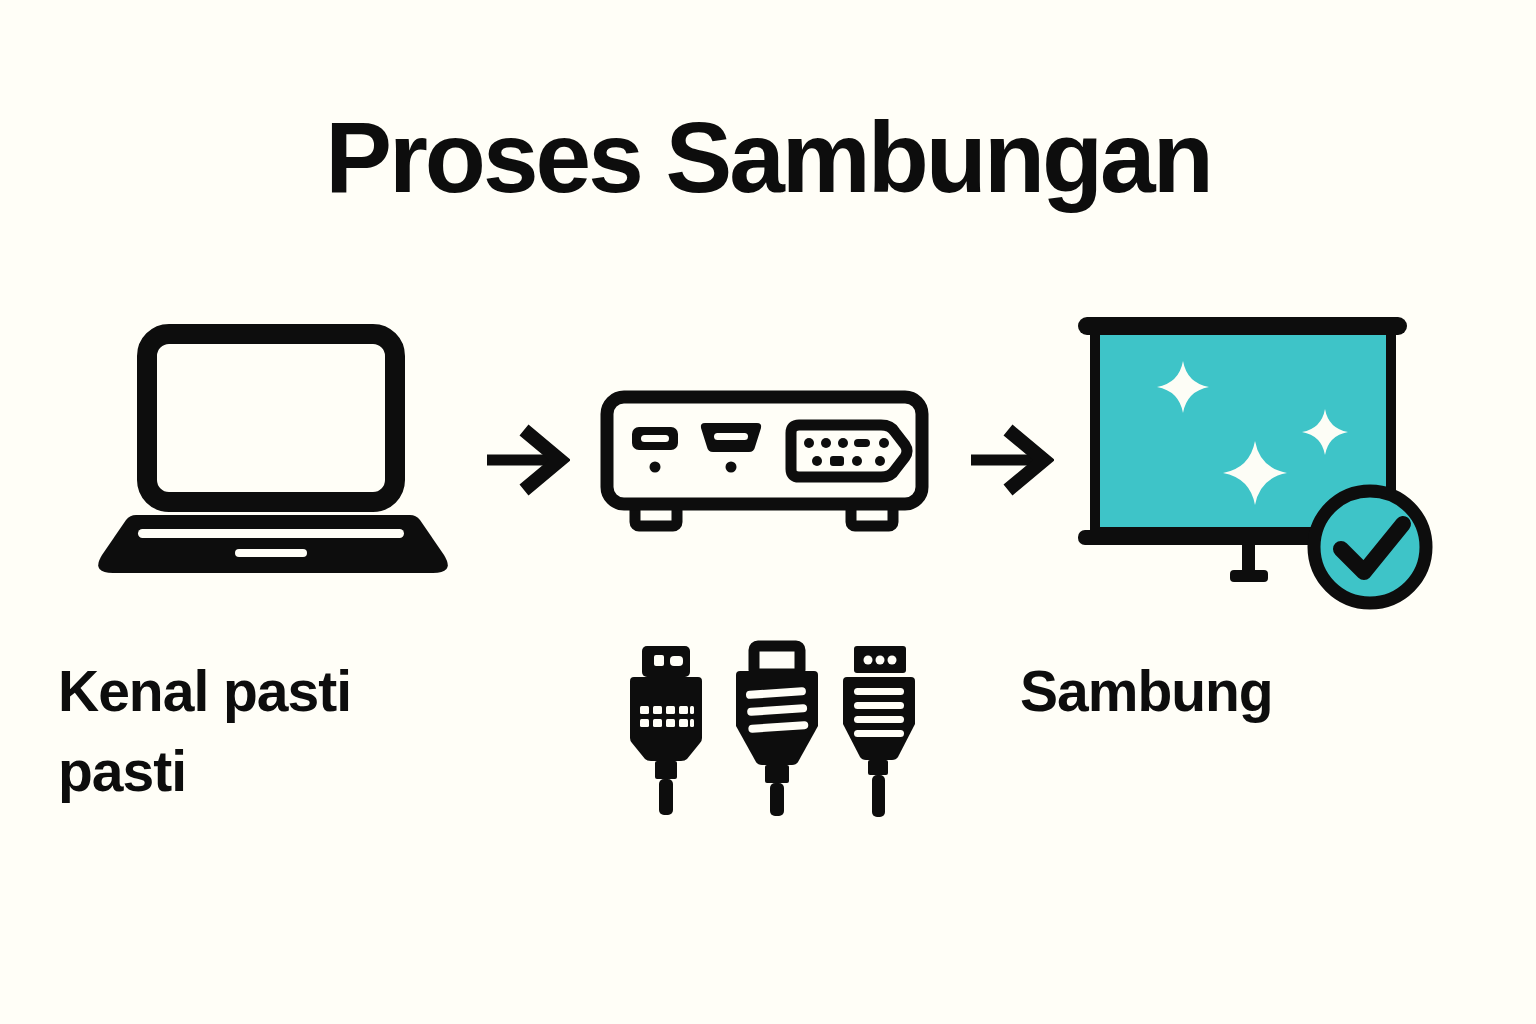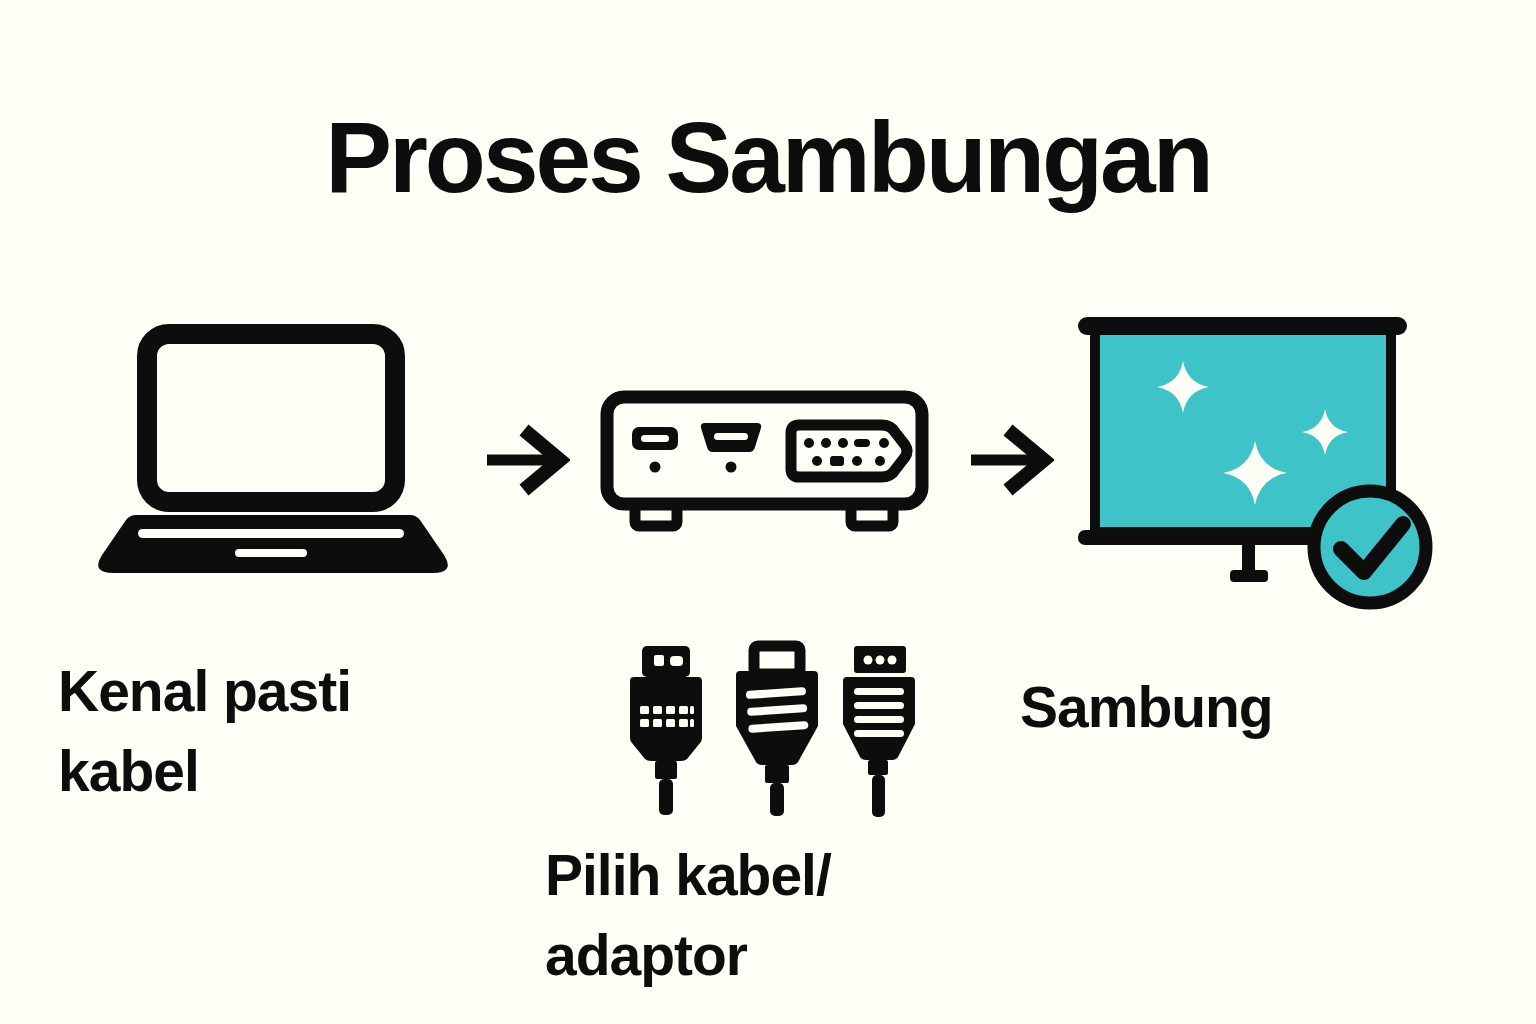--- a/index.html
+++ b/index.html
@@ -42,21 +42,21 @@
     width:450px;
     text-align:left;
     font-size:57px;
     font-weight:700;
     line-height:1.40;
     letter-spacing:-1px;
     color:var(--ink);
   }
   .label-1{left:58px;top:652px;}
   .label-2{left:545px;top:836px;}
-  .label-3{left:1020px;top:652px;margin-top:16px;}
+  .label-3{left:1020px;top:652px;}
 </style>
 </head>
 <body>
 
 <div class="canvas">
 
   <h1 class="title">Proses Sambungan</h1>
 
   <div class="icon laptop">
     <svg viewBox="0 0 350 255" fill="none" xmlns="http://www.w3.org/2000/svg">
@@ -176,25 +176,21 @@
           <rect x="224" y="90" width="50" height="7" rx="3.5"></rect>
         </g>
         <rect x="238" y="120" width="20" height="15" rx="2" fill="var(--ink)"></rect>
         <rect x="242" y="135" width="13" height="42" rx="5" fill="var(--ink)"></rect>
       </g>
     </svg>
   </div>
 
   <div class="step-label label-1">
     <div>Kenal pasti</div>
-    <div>kabel</div>
+    <div>pasti</div>
   </div>
 
-  <div class="step-label label-2">
-    <div>Pilih kabel/</div>
-    <div>adaptor</div>
-  </div>
 
   <div class="step-label label-3">
     <div>Sambung</div>
   </div>
 
 </div>
 
 </body></html>

